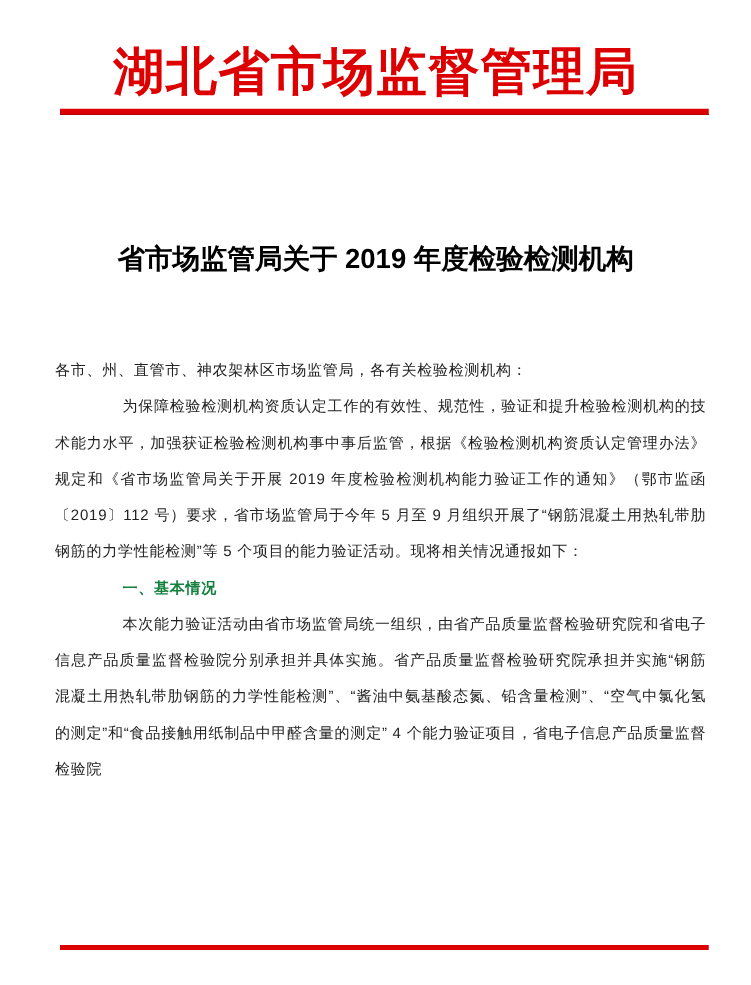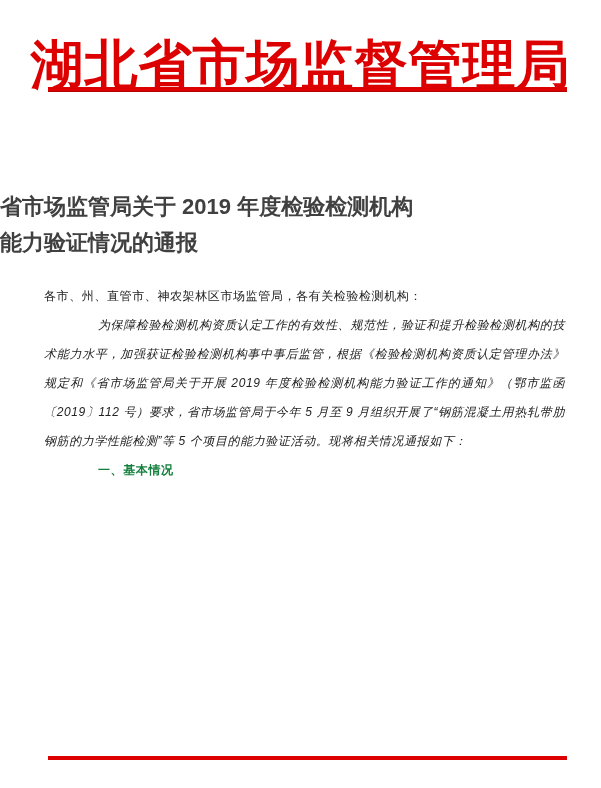--- a/index.html
+++ b/index.html
@@ -22,21 +22,21 @@
   }
   
   .agency-name {
     position: absolute;
     top: 30px;
     left: 0;
     width: 100%;
     text-align: center;
     font-family: "Liberation Serif", serif;
     font-weight: bold;
-    font-size: 53px;
+    font-size: 41px;
     letter-spacing: 1px;
     color: #dd0000;
     white-space: nowrap;
   }
   .letterhead-divider {
     position: absolute;
     top: 87px;
     left: 48px;
     width: 519px;
     height: 4px;
@@ -51,43 +51,43 @@
     letter-spacing: 1px;
     color: #222222;
     white-space: nowrap;
   }
   
   .doc-title {
     position: absolute;
     top: 189px;
     left: 0;
     width: 100%;
+    text-align: center;
     font-weight: bold;
     font-size: 22px;
     line-height: 36px;
-    color: #404040;
+    color: #000000;
   }
   
   .body-text {
     position: absolute;
     top: 282px;
     left: 44px;
     width: 521px;
     font-size: 12px;
     line-height: 29px;
     letter-spacing: 0.6px;
     text-align: justify;
     color: #222222;
   }
   .body-text p {
     margin: 0;
   }
   .para-indent {
     text-indent: 54px;
-    font-style: italic;
   }
   .section-heading {
     text-indent: 54px;
     font-weight: bold;
     color: #15803d;
   }
   .bottom-divider {
     position: absolute;
     top: 756px;
     left: 48px;
@@ -101,24 +101,24 @@
 
 <div class="page">
 
   <div class="agency-name">湖北省市场监督管理局</div>
 
   <div class="letterhead-divider"></div>
 
 
   <div class="doc-title">
     <div>省市场监管局关于 2019 年度检验检测机构</div>
-    <div>能力验证情况的通报</div>
   </div>
 
   <div class="body-text">
     <p>各市、州、直管市、神农架林区市场监管局，各有关检验检测机构：</p>
     <p class="para-indent">为保障检验检测机构资质认定工作的有效性、规范性，验证和提升检验检测机构的技术能力水平，加强获证检验检测机构事中事后监管，根据《检验检测机构资质认定管理办法》规定和《省市场监管局关于开展 2019 年度检验检测机构能力验证工作的通知》（鄂市监函〔2019〕112 号）要求，省市场监管局于今年 5 月至 9 月组织开展了“钢筋混凝土用热轧带肋钢筋的力学性能检测”等 5 个项目的能力验证活动。现将相关情况通报如下：</p>
     <p class="section-heading">一、基本情况</p>
+    <p class="para-indent">本次能力验证活动由省市场监管局统一组织，由省产品质量监督检验研究院和省电子信息产品质量监督检验院分别承担并具体实施。省产品质量监督检验研究院承担并实施“钢筋混凝土用热轧带肋钢筋的力学性能检测”、“酱油中氨基酸态氮、铅含量检测”、“空气中氯化氢的测定”和“食品接触用纸制品中甲醛含量的测定” 4 个能力验证项目，省电子信息产品质量监督检验院</p>
   </div>
 
   <div class="bottom-divider"></div>
 
 </div>
 
 </body></html>

